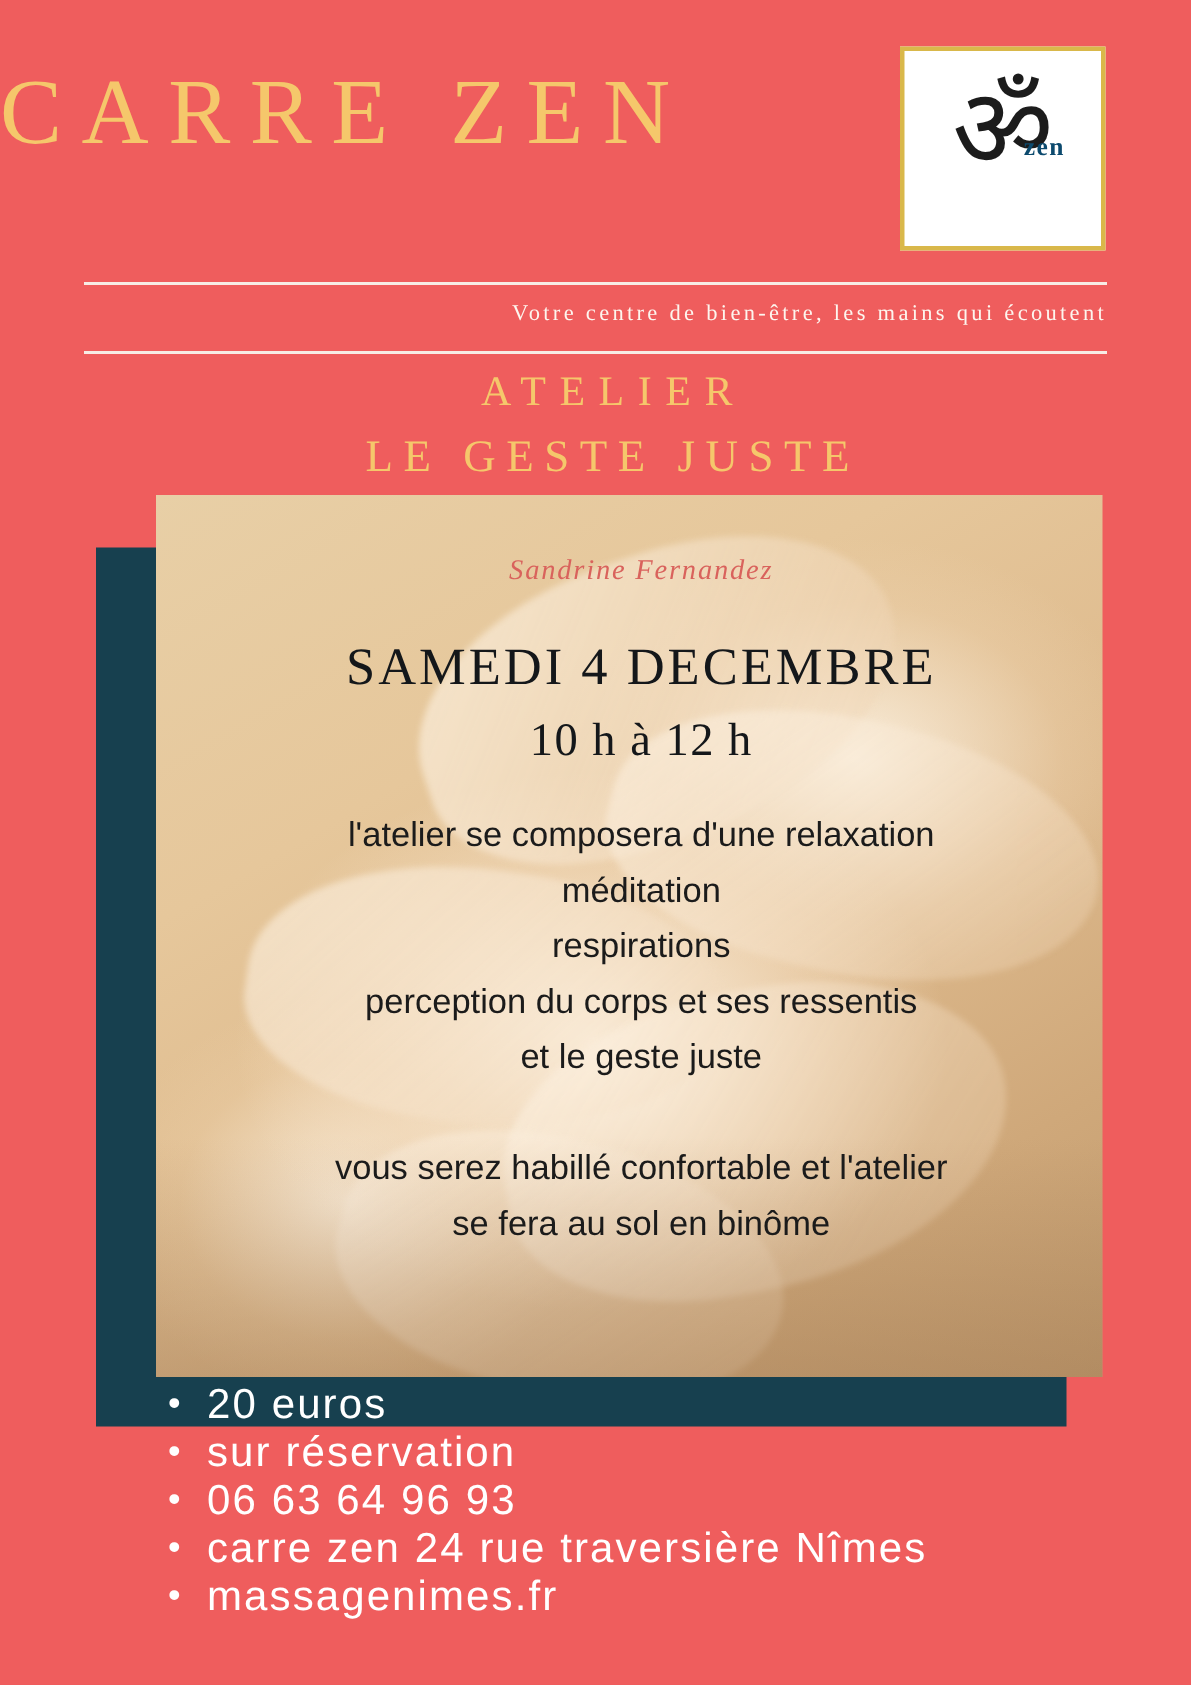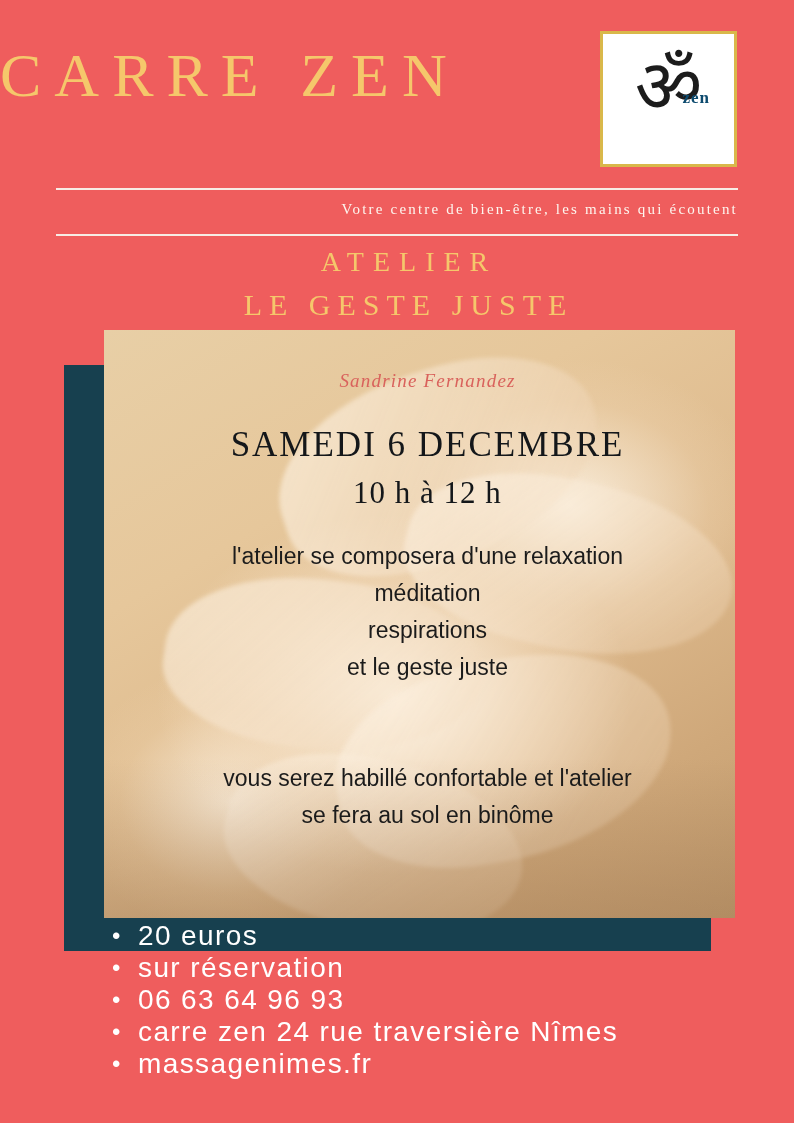--- a/index.html
+++ b/index.html
@@ -219,27 +219,28 @@
 
 <div class="photo">
   <div class="hand h1"></div>
   <div class="hand h2"></div>
   <div class="hand h3"></div>
   <div class="hand h4"></div>
   <div class="hand h5"></div>
   <div class="photo-shade"></div>
 
   <div class="photo-text presenter">Sandrine Fernandez</div>
-  <div class="photo-text date-line">SAMEDI 6 DECEMBRE</div>
+  <div class="photo-text date-line">SAMEDI 4 DECEMBRE</div>
   <div class="photo-text time-line">10 h à 12 h</div>
 
   <div class="photo-text body-block">
     <div>l'atelier se composera d'une relaxation</div>
     <div>méditation</div>
     <div>respirations</div>
+    <div>perception du corps et ses ressentis</div>
     <div>et le geste juste</div>
   </div>
 
   <div class="photo-text body-block2">
     <div>vous serez habillé confortable et l'atelier</div>
     <div>se  fera au sol en binôme</div>
   </div>
 </div>
 
 <ul class="bullets">

